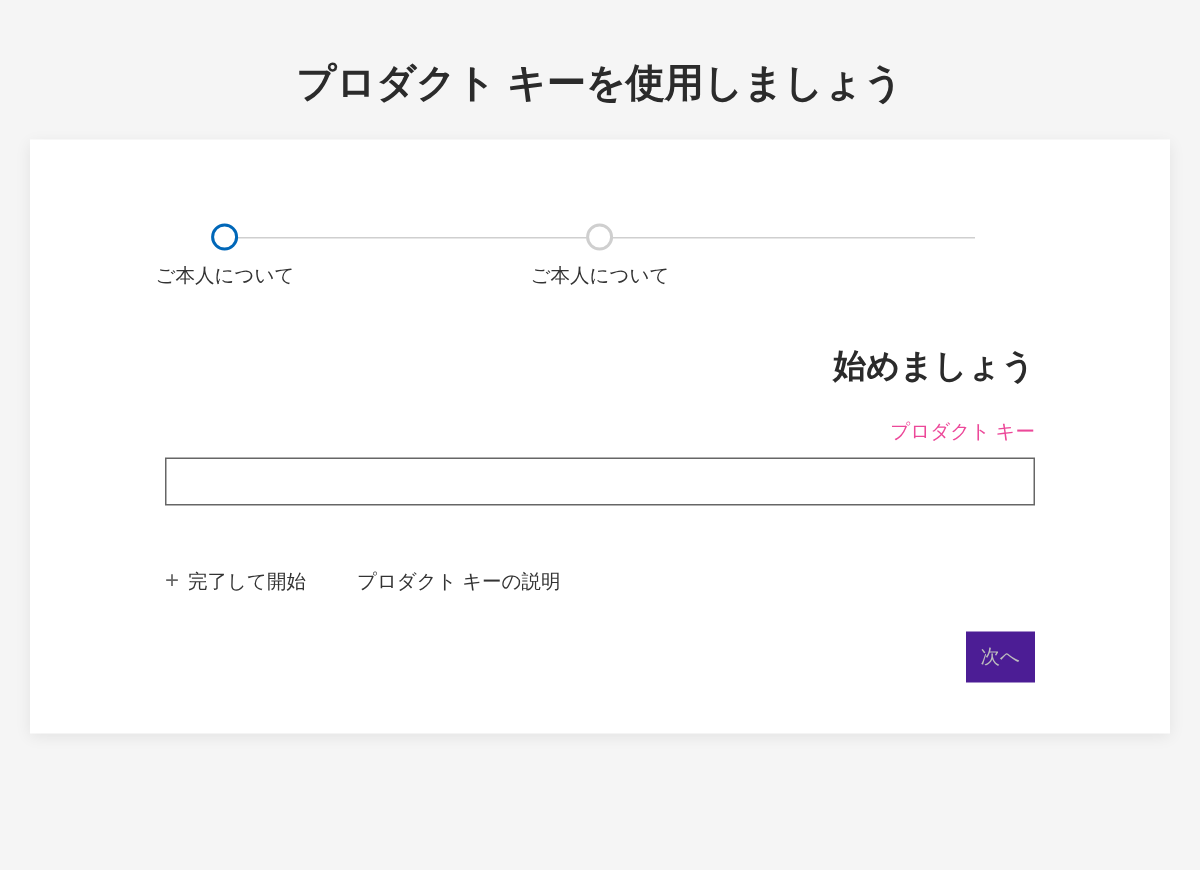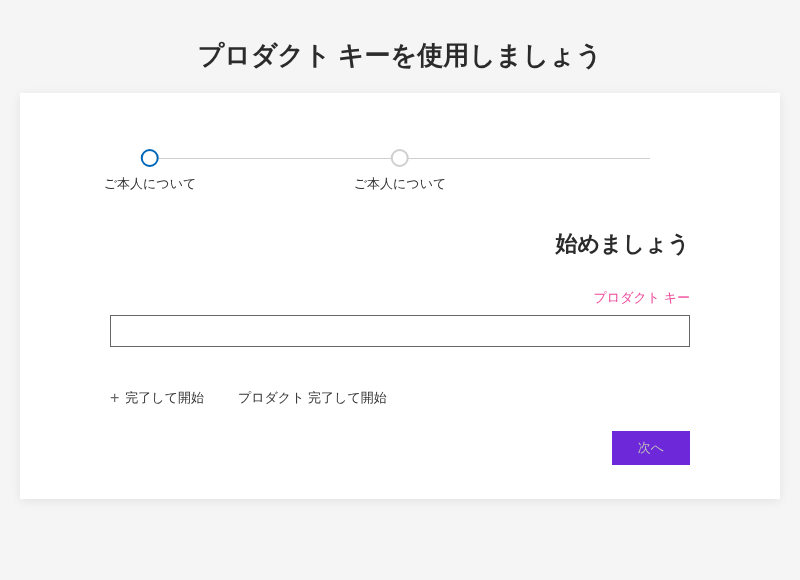--- a/index.html
+++ b/index.html
@@ -63,21 +63,21 @@
     }
     .step-label {
       font-size: 13px;
       color: #333;
       white-space: nowrap;
     }
     .section-heading {
       font-size: 22px;
       font-weight: 700;
       color: #2b2b2b;
-      margin-bottom: 30px;
+      margin-bottom: 20px;
     }
     .field-label {
       font-size: 13px;
       color: #ec4899;
       margin-bottom: 8px;
     }
     .text-input {
       width: 100%;
       height: 32px;
       border: 1px solid #666;
@@ -104,24 +104,24 @@
       color: #666;
       line-height: 1;
     }
     .help-link {
       color: #333;
       cursor: pointer;
     }
     .next-button {
       margin-top: 24px;
       display: inline-block;
-      background: #6d28d9;
+      background: #4c1d95;
       color: #bdbdbd;
       font-size: 13px;
-      padding: 8px 26px;
+      padding: 8px 10px;
       border: none;
       cursor: default;
     }
   </style>
 </head>
 <body>
 
 <h1 class="page-title">プロダクト キーを使用しましょう</h1>
 
 <div class="card">
@@ -141,18 +141,18 @@
   <h2 class="section-heading">始めましょう</h2>
 
   <div class="field-label">プロダクト キー</div>
   <input type="text" class="text-input" value="" style="">
 
   <div class="links-row">
     <div class="add-key">
       <span class="plus-icon">+</span>
       <span>完了して開始</span>
     </div>
-    <div class="help-link">プロダクト 完了して開始</div>
+    <div class="help-link">プロダクト キーの説明</div>
   </div>
 
   <button class="next-button">次へ</button>
 
 </div>
 
 </body></html>

